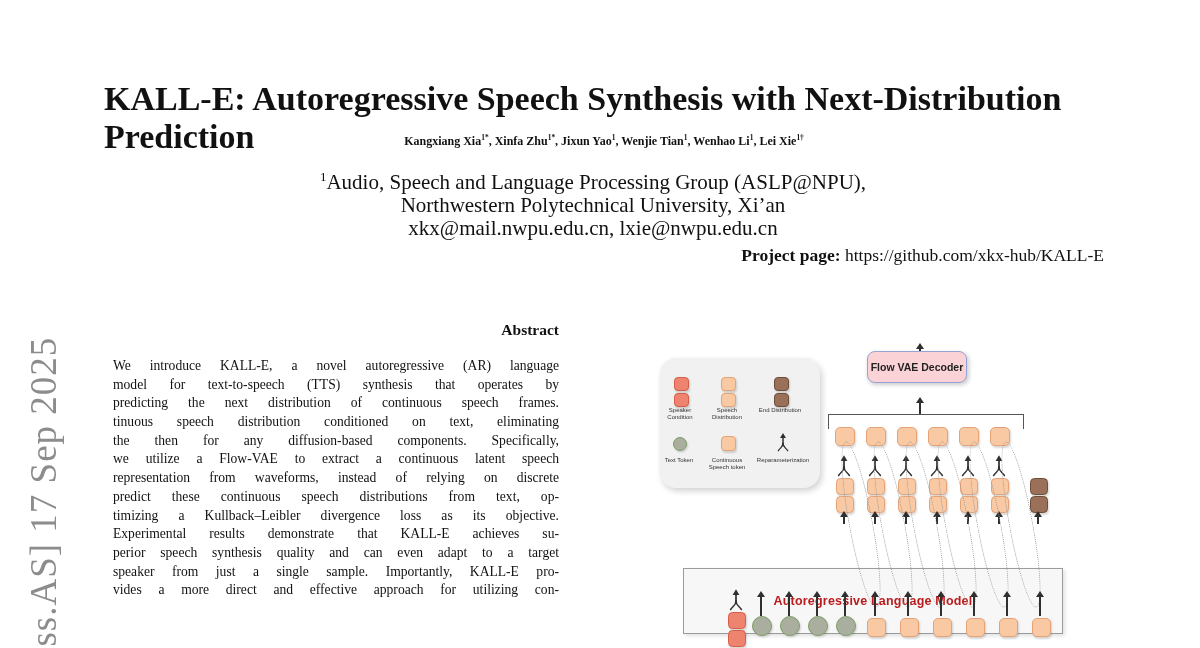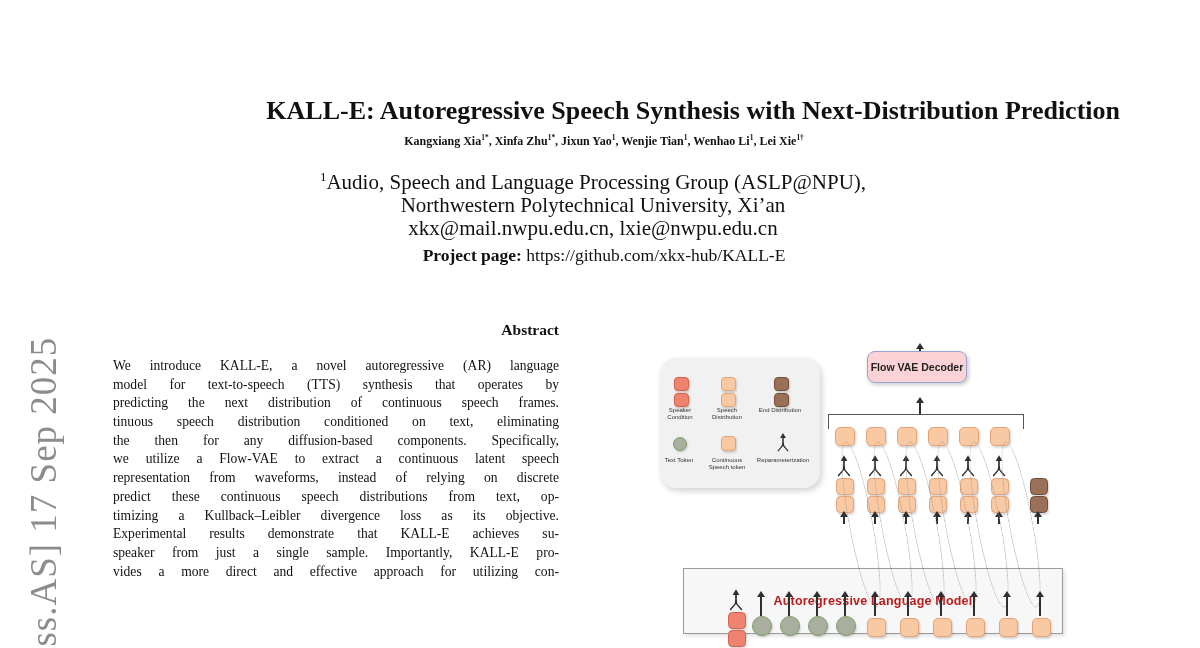--- a/index.html
+++ b/index.html
@@ -5,28 +5,28 @@
   html,body{margin:0;padding:0;background:#fff;}
   .page{position:relative;width:1200px;height:648px;overflow:hidden;background:#ffffff;
         font-family:"Liberation Serif","DejaVu Serif",serif;color:#111;}
 
   
   .watermark{position:absolute;left:22px;top:664px;transform:rotate(-90deg);transform-origin:0 0;
              font-size:37px;letter-spacing:1px;color:var(--watermark,#8C8C8C);white-space:nowrap;
              font-family:"Liberation Serif","DejaVu Serif",serif;}
 
   
-  .title{position:absolute;left:104px;top:80px;width:1000px;margin:16px;text-align:right;
-         font-size:26px;font-weight:bold;}
+  .title{position:absolute;left:104px;top:80px;width:1000px;margin:0;text-align:left;
+         font-size:34px;font-weight:bold;}
   .authors{position:absolute;left:104px;top:134px;width:1000px;text-align:center;
            font-size:12px;font-weight:bold;}
   sup{font-size:62%;line-height:0;}
   .affil{position:absolute;left:93px;width:1000px;text-align:center;font-size:21px;}
   .affil.l1{top:170px;} .affil.l2{top:193px;} .affil.l3{top:216px;}
-  .project{position:absolute;left:104px;top:245px;width:1000px;text-align:center;font-size:17.5px;}
+  .project{position:absolute;left:104px;top:245px;width:1000px;text-align:right;font-size:17.5px;}
 
   
   .abstract-heading{position:absolute;left:113px;top:321px;width:446px;text-align:right;
                     font-size:15.5px;font-weight:bold;}
   .abstract-body{position:absolute;left:113px;top:358px;width:446px;font-size:13.6px;}
   .abs-line{height:18.7px;text-align:justify;text-align-last:justify;white-space:normal;}
 
   
   .figure{position:absolute;left:640px;top:335px;width:460px;height:313px;
           font-family:"Liberation Sans","DejaVu Sans",sans-serif;color:var(--ink,#2F2F2F);}
@@ -128,20 +128,21 @@
 
       <div class="abs-line">representation from waveforms, instead of relying on discrete</div>
 
 
       <div class="abs-line">predict these continuous speech distributions from text, op-</div>
 
       <div class="abs-line">timizing a Kullback–Leibler divergence loss as its objective.</div>
 
       <div class="abs-line">Experimental results demonstrate that KALL-E achieves su-</div>
 
+      <div class="abs-line">perior speech synthesis quality and can even adapt to a target</div>
 
       <div class="abs-line">speaker from just a single sample. Importantly, KALL-E pro-</div>
 
       <div class="abs-line">vides a more direct and effective approach for utilizing con-</div>
     </div>
 
   <div class="figure">
 
     <div class="legend">
       <div class="stack sm red" style="left:13.5px;top:19px;">

